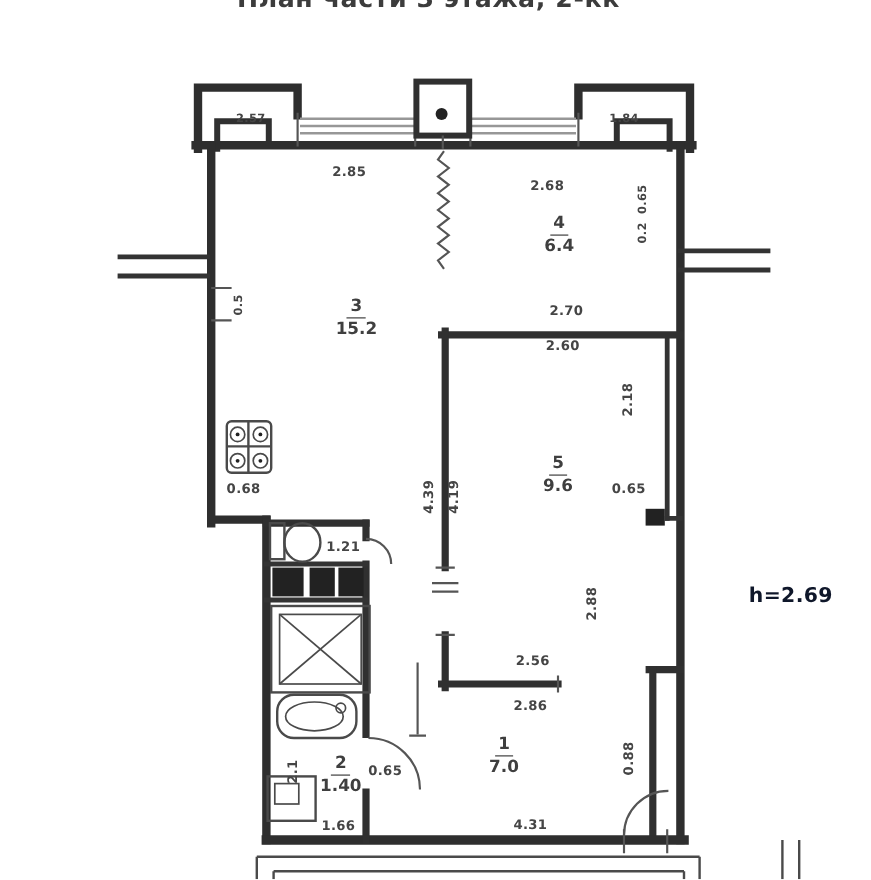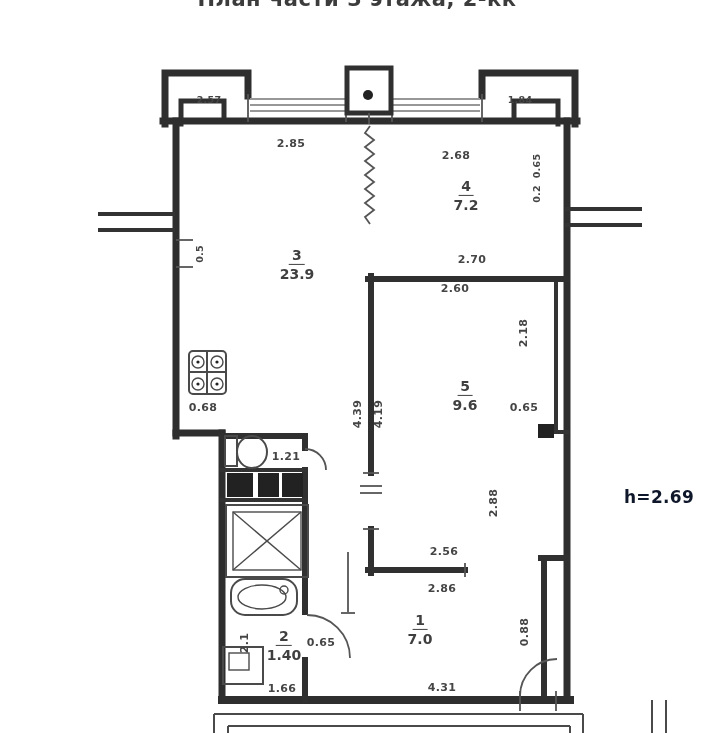--- a/index.html
+++ b/index.html
@@ -168,41 +168,41 @@
   <div class="room" style="left:420px;top:629px">
     <div class="room-num">1</div>
     <div class="room-area">7.0</div>
   </div>
   <div class="room" style="left:284px;top:645px">
     <div class="room-num">2</div>
     <div class="room-area">1.40</div>
   </div>
   <div class="room" style="left:297px;top:264px">
     <div class="room-num">3</div>
-    <div class="room-area">23.9</div>
+    <div class="room-area">15.2</div>
   </div>
   <div class="room" style="left:466px;top:195px">
     <div class="room-num">4</div>
-    <div class="room-area">7.2</div>
+    <div class="room-area">6.4</div>
   </div>
   <div class="room" style="left:465px;top:395px">
     <div class="room-num">5</div>
     <div class="room-area">9.6</div>
   </div>
 
   <div>
     <div class="dim" style="left:291px;top:143px">2.85</div>
     <div class="dim" style="left:456px;top:155px">2.68</div>
     <div class="dim small" style="left:209px;top:99px">2.57</div>
     <div class="dim small" style="left:520px;top:99px">1.84</div>
     <div class="dim v small" style="left:536px;top:166px">0.65</div>
     <div class="dim v small" style="left:536px;top:194px">0.2</div>
     <div class="dim v small" style="left:199px;top:254px">0.5</div>
     <div class="dim" style="left:472px;top:259px">2.70</div>
-    <div class="dim" style="left:455px;top:288px">2.60</div>
+    <div class="dim" style="left:469px;top:288px">2.60</div>
     <div class="dim v" style="left:523px;top:333px">2.18</div>
     <div class="dim" style="left:203px;top:407px">0.68</div>
     <div class="dim" style="left:524px;top:407px">0.65</div>
     <div class="dim v" style="left:357px;top:414px">4.39</div>
     <div class="dim v" style="left:378px;top:414px">4.19</div>
     <div class="dim" style="left:286px;top:456px">1.21</div>
     <div class="dim v" style="left:493px;top:503px">2.88</div>
     <div class="dim" style="left:444px;top:551px">2.56</div>
     <div class="dim" style="left:442px;top:588px">2.86</div>
     <div class="dim v" style="left:244px;top:643px">2.1</div>

